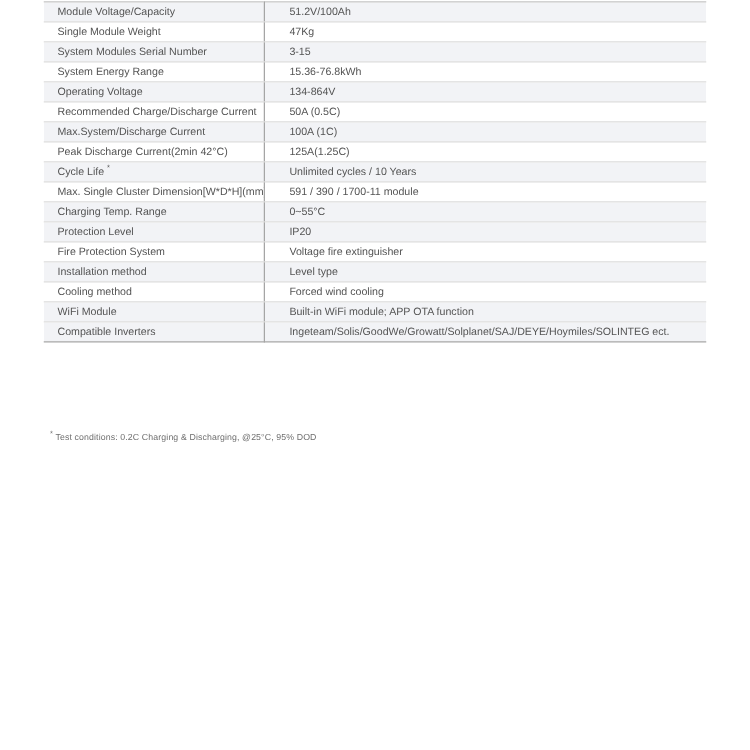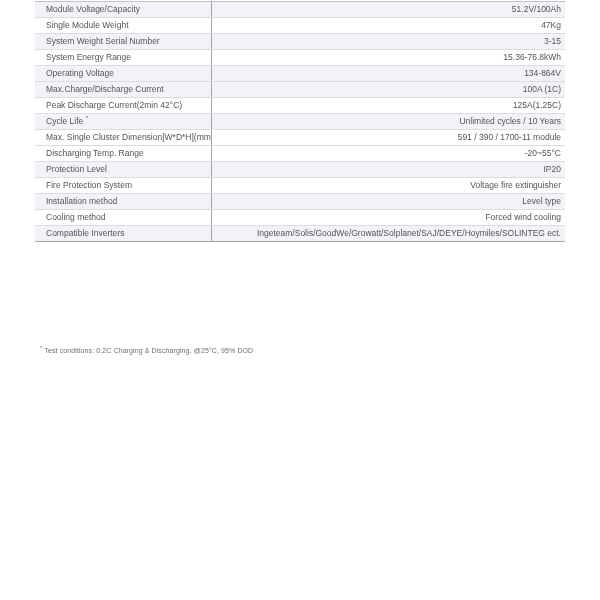--- a/index.html
+++ b/index.html
@@ -49,22 +49,22 @@
     vertical-align: middle;
     white-space: nowrap;
     overflow: hidden;
   }
   table.spec-table td.label {
     width: 176px;
     padding-left: 11px;
     border-right: 1px solid var(--strong-line);
   }
   table.spec-table td.value {
-    text-align: right;
-    padding: 0 4px;
+    text-align: left;
+    padding: 0 20px;
   }
   table.spec-table tr:last-child td {
     border-bottom: 1px solid var(--strong-line);
   }
   sup {
     font-size: 6px;
     line-height: 0;
   }
   .footnote {
     position: absolute;
@@ -84,68 +84,76 @@
     <tbody>
         <tr class="stripe">
           <td class="label">Module Voltage/Capacity</td>
           <td class="value">51.2V/100Ah</td>
         </tr>
         <tr>
           <td class="label">Single Module Weight</td>
           <td class="value">47Kg</td>
         </tr>
         <tr class="stripe">
-          <td class="label">System Weight Serial Number</td>
+          <td class="label">System Modules Serial Number</td>
           <td class="value">3-15</td>
         </tr>
         <tr>
           <td class="label">System Energy Range</td>
           <td class="value">15.36-76.8kWh</td>
         </tr>
         <tr class="stripe">
           <td class="label">Operating Voltage</td>
           <td class="value">134-864V</td>
         </tr>
+        <tr>
+          <td class="label">Recommended Charge/Discharge Current</td>
+          <td class="value">50A (0.5C)</td>
+        </tr>
         <tr class="stripe">
-          <td class="label">Max.Charge/Discharge Current</td>
+          <td class="label">Max.System/Discharge Current</td>
           <td class="value">100A (1C)</td>
         </tr>
         <tr>
           <td class="label">Peak Discharge Current(2min 42°C)</td>
           <td class="value">125A(1.25C)</td>
         </tr>
         <tr class="stripe">
           <td class="label">Cycle Life <sup>*</sup></td>
           <td class="value">Unlimited cycles / 10 Years</td>
         </tr>
         <tr>
           <td class="label">Max. Single Cluster Dimension[W*D*H](mm)</td>
           <td class="value">591 / 390 / 1700-11 module</td>
         </tr>
-        <tr>
-          <td class="label">Discharging Temp. Range</td>
-          <td class="value">-20~55°C</td>
+        <tr class="stripe">
+          <td class="label">Charging Temp. Range</td>
+          <td class="value">0~55°C</td>
         </tr>
         <tr class="stripe">
           <td class="label">Protection Level</td>
           <td class="value">IP20</td>
         </tr>
         <tr>
           <td class="label">Fire Protection System</td>
           <td class="value">Voltage fire extinguisher</td>
         </tr>
         <tr class="stripe">
           <td class="label">Installation method</td>
           <td class="value">Level type</td>
         </tr>
         <tr>
           <td class="label">Cooling method</td>
           <td class="value">Forced wind cooling</td>
         </tr>
         <tr class="stripe">
+          <td class="label">WiFi Module</td>
+          <td class="value">Built-in WiFi module; APP OTA function</td>
+        </tr>
+        <tr class="stripe">
           <td class="label">Compatible Inverters</td>
           <td class="value">Ingeteam/Solis/GoodWe/Growatt/Solplanet/SAJ/DEYE/Hoymiles/SOLINTEG ect.</td>
         </tr>
       </tbody>
   </table>
 
   <div class="footnote"><sup>*</sup> <span>Test conditions: 0.2C Charging &amp; Discharging, @25°C, 95% DOD</span></div>
 
 </div>
 

